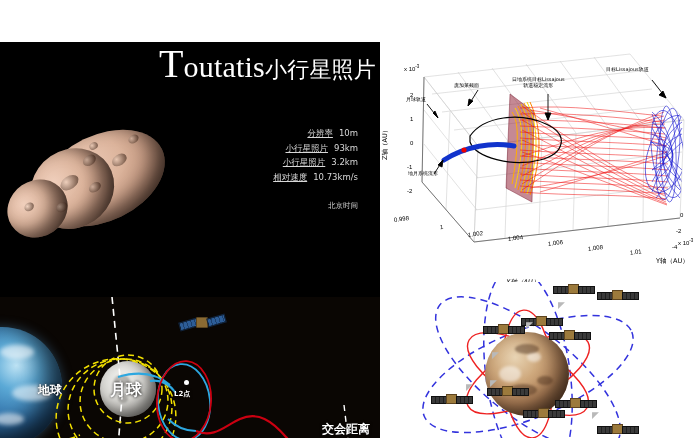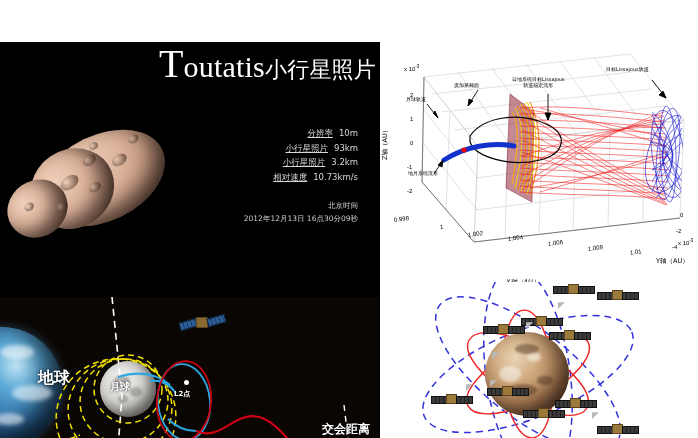--- a/index.html
+++ b/index.html
@@ -73,22 +73,22 @@
     position: absolute; border-radius: 50%;
     background: radial-gradient(circle at 38% 32%, rgba(255,235,220,.30), rgba(60,36,24,.55) 70%, rgba(20,10,6,.6));
   }
 
   
   #q-transfer .lbl {
     position: absolute; color: #ffffff;
     font-family: "DejaVu Sans", sans-serif; font-weight: bold;
     text-shadow: 0 0 3px #000;
   }
-  #lbl-earth { left: 2px;  top: 71px;  font-size: 16px; padding-left: 36px; }
-  #lbl-moon  { left: 110px; top: 83px; font-size: 10px; color: #3b3b3b; text-shadow: none; }
+  #lbl-earth { left: 2px;  top: 85px;  font-size: 12px; padding-left: 36px; }
+  #lbl-moon  { left: 110px; top: 83px; font-size: 16px; color: #3b3b3b; text-shadow: none; }
   #lbl-toutatis { right: 10px; top: 124px; font-size: 12px; }
 
   #earth-globe {
     position: absolute; left: -58px; top: 30px; width: 120px; height: 120px;
     border-radius: 50%;
     background:
       radial-gradient(circle at 62% 32%, #bfe4f5 0%, #5ba9d6 22%, #2f6fa8 52%, #16395c 80%, #071626 100%);
     box-shadow: inset -14px -10px 26px rgba(0,0,0,.7), 0 0 12px rgba(90,160,220,.35);
   }
   #earth-globe .cloud {
@@ -178,21 +178,20 @@
       <div>
         <span class="k">小行星照片</span><span class="v">3.2km</span>
       </div>
       <div>
         <span class="k">相对速度</span><span class="v">10.73km/s</span>
       </div>
     </div>
 
     <div id="time-block">
       <div>北京时间</div>
-      <div>2012年12月13日  16点30分09秒</div>
     </div>
   </div>
 
   <div class="quad" id="q-transfer">
 
     <div id="earth-globe">
       <div class="cloud" style="left:58px;top:18px;width:34px;height:14px;"></div>
       <div class="cloud" style="left:70px;top:58px;width:40px;height:16px;"></div>
       <div class="cloud" style="left:52px;top:86px;width:30px;height:12px;"></div>
     </div>

